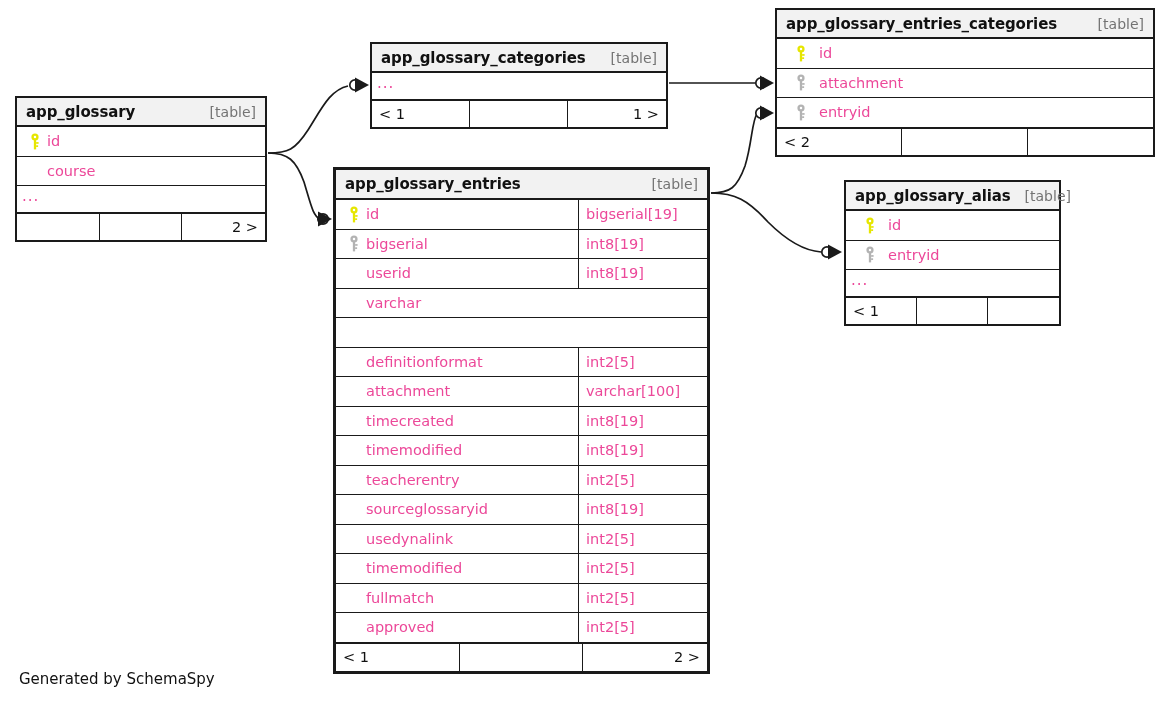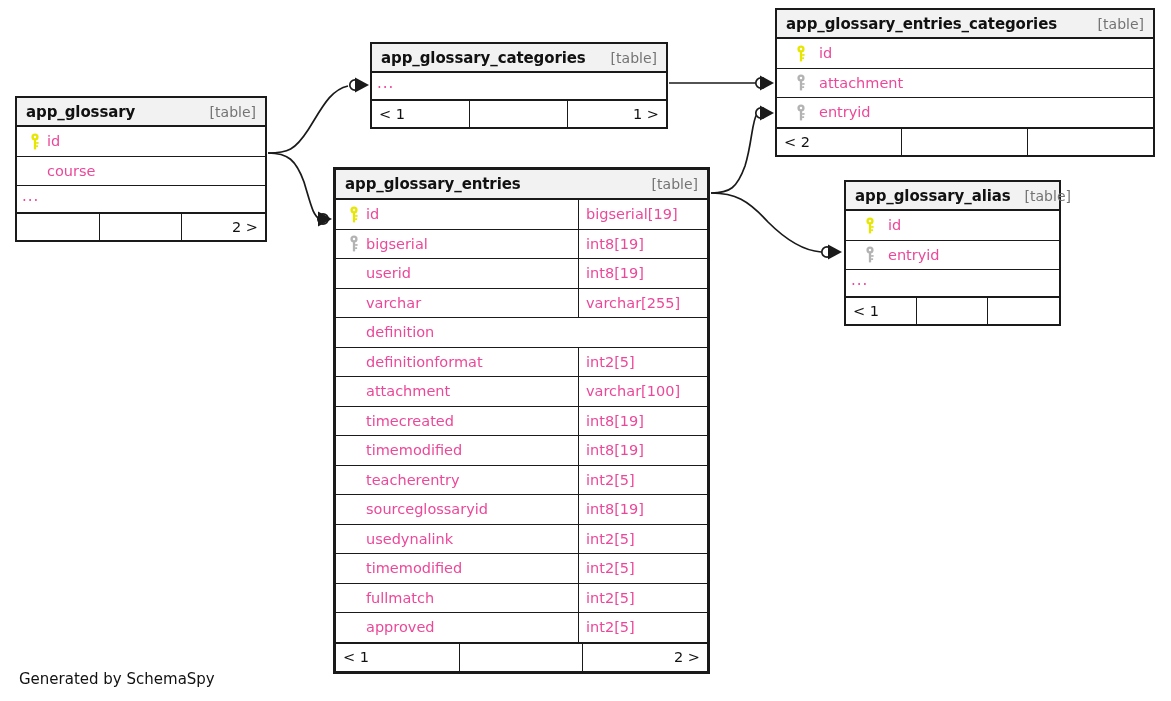--- a/index.html
+++ b/index.html
@@ -372,29 +372,22 @@
           </div>
           <div class="col-type" style="flex: 1 1 auto;">
             <span class="ctype">int8[19]</span>
           </div>
         </div>
         <div class="row">
           <div class="col-name" style="flex: 0 0 234px; width: 234px;">
             <div class="keyslot"></div>
             <span class="cname">varchar</span>
           </div>
-          <div class="col-type" style="flex: 1 1 auto;">
-            <span class="ctype">varchar[255]</span>
-          </div>
-        </div>
-        <div class="row">
-          <div class="col-name" style="flex: 0 0 234px; width: 234px;">
-            <div class="keyslot"></div>
-            <span class="cname">definition</span>
-          </div>
+        </div>
+        <div class="row">
         </div>
         <div class="row">
           <div class="col-name" style="flex: 0 0 234px; width: 234px;">
             <div class="keyslot"></div>
             <span class="cname">definitionformat</span>
           </div>
           <div class="col-type" style="flex: 1 1 auto;">
             <span class="ctype">int2[5]</span>
           </div>
         </div>

